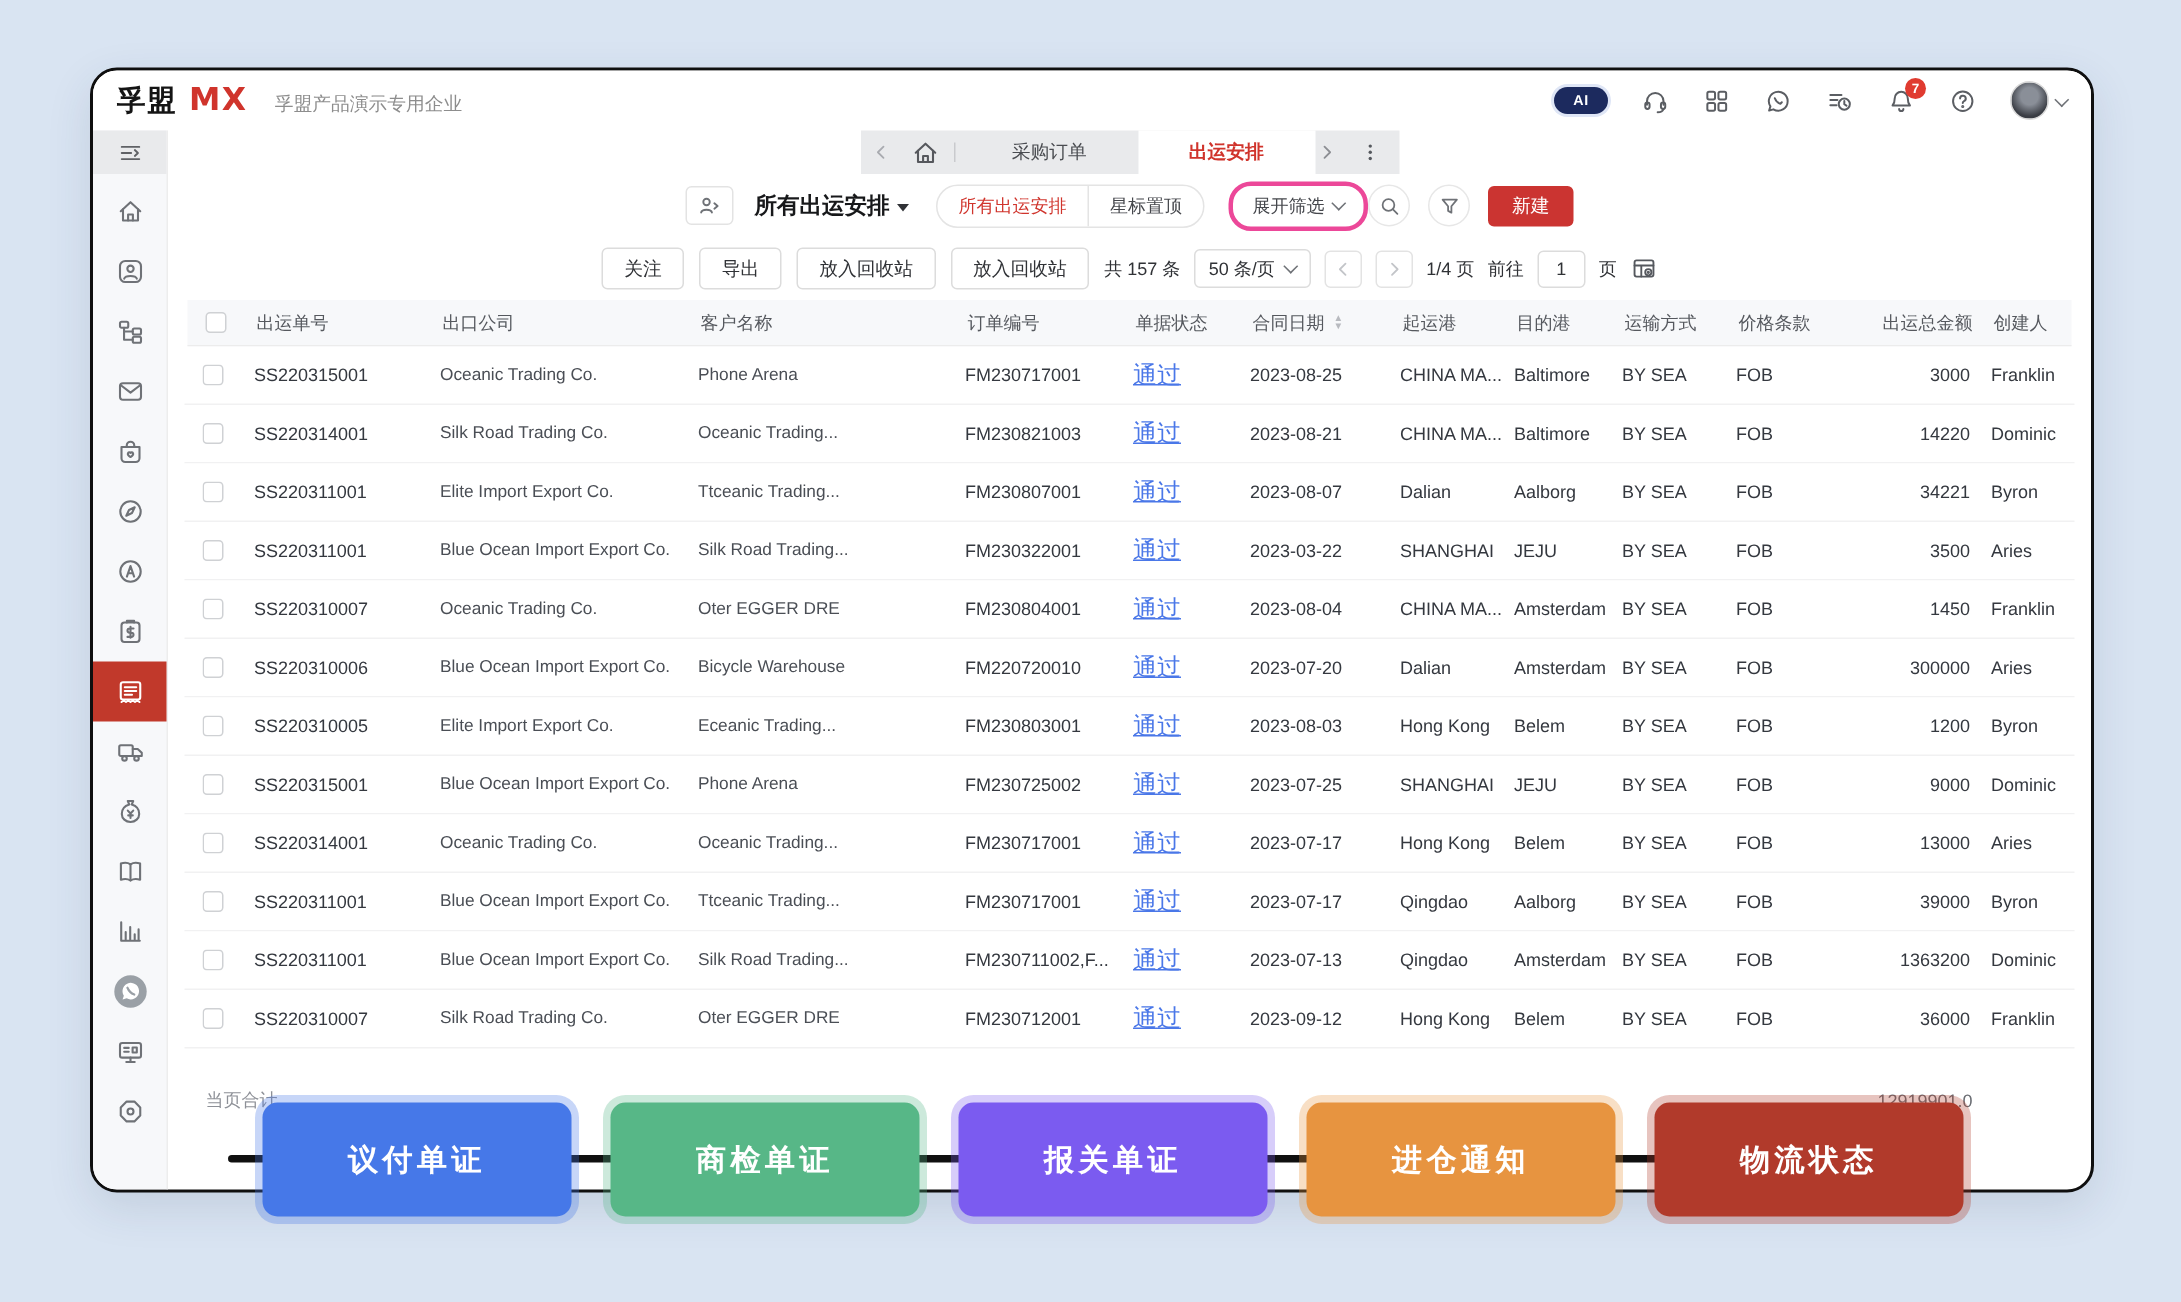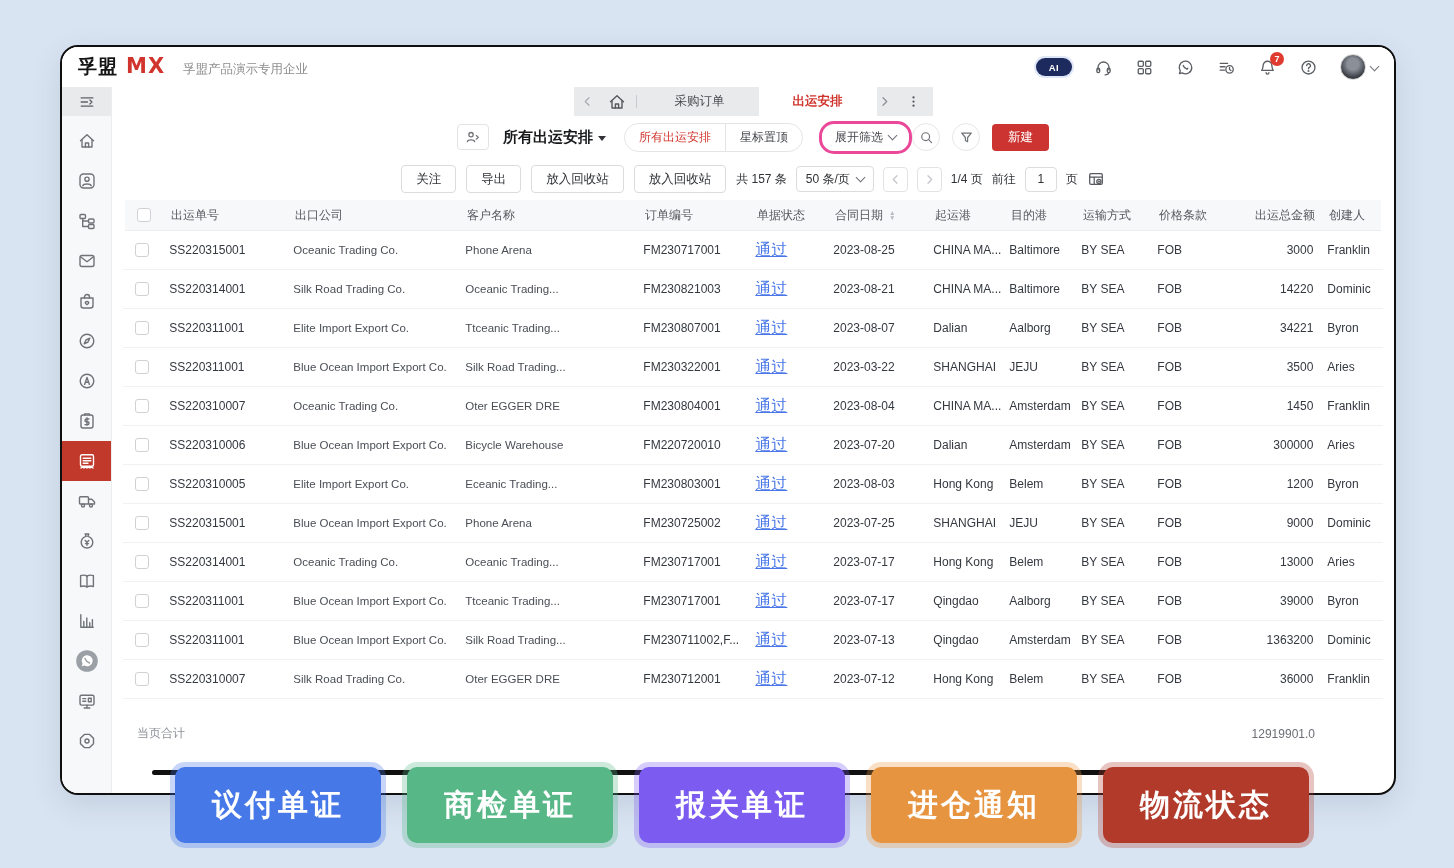--- a/index.html
+++ b/index.html
@@ -92,21 +92,21 @@
   .status-link { color:#4a77e8; text-decoration:underline; cursor:pointer; font-size:16px; }
   .tbl-endline { height:10px; flex:0 0 10px; border-bottom:1px solid #ededee; }
   .tfoot { padding-top:16px; font-size:12px; }
   .tfoot .flabel { grid-column:1 / span 3; color:#8d9097; }
   .tfoot .ftotal { grid-column:12; color:#6b6e74; text-align:right; padding-right:14px; }
 
   
   .flow-overlay { position:absolute; left:0; top:0; width:100%; height:100%; pointer-events:none; }
   .flow-line { position:absolute; left:152px; top:770px; width:1155px; height:5px; background:#101010; border-radius:3px; }
   .flow-buttons { position:absolute; left:175px; top:735px; display:flex; gap:26px; }
-  .flow-btn { width:206px; height:76px; border-radius:10px; border:none; color:#fff; font-size:30px; font-weight:bold; letter-spacing:3px; display:flex; align-items:center; justify-content:center; cursor:pointer; pointer-events:auto; font-family:inherit;margin-top:32px; }
+  .flow-btn { width:206px; height:76px; border-radius:10px; border:none; color:#fff; font-size:20px; font-weight:bold; letter-spacing:3px; display:flex; align-items:center; justify-content:center; cursor:pointer; pointer-events:auto; font-family:inherit; }
 
   svg { display:block; }
 </style>
 </head>
 <body>
 
 <div class="stage">
 
   <div class="app-window">
 
@@ -714,21 +714,21 @@
               <div class="td">
                 <span class="cb"></span>
               </div>
               <div class="td">SS220310007</div>
               <div class="td co">Silk Road Trading Co.</div>
               <div class="td co">Oter EGGER DRE</div>
               <div class="td">FM230712001</div>
               <div class="td">
                 <span class="status-link">通过</span>
               </div>
-              <div class="td">2023-07-12</div>
+              <div class="td">2023-09-12</div>
               <div class="td">Hong Kong</div>
               <div class="td">Belem</div>
               <div class="td">BY SEA</div>
               <div class="td">FOB</div>
               <div class="td right">36000</div>
               <div class="td">Franklin</div>
             </div>
           </div>
 
         <div class="tbl-endline"></div>

